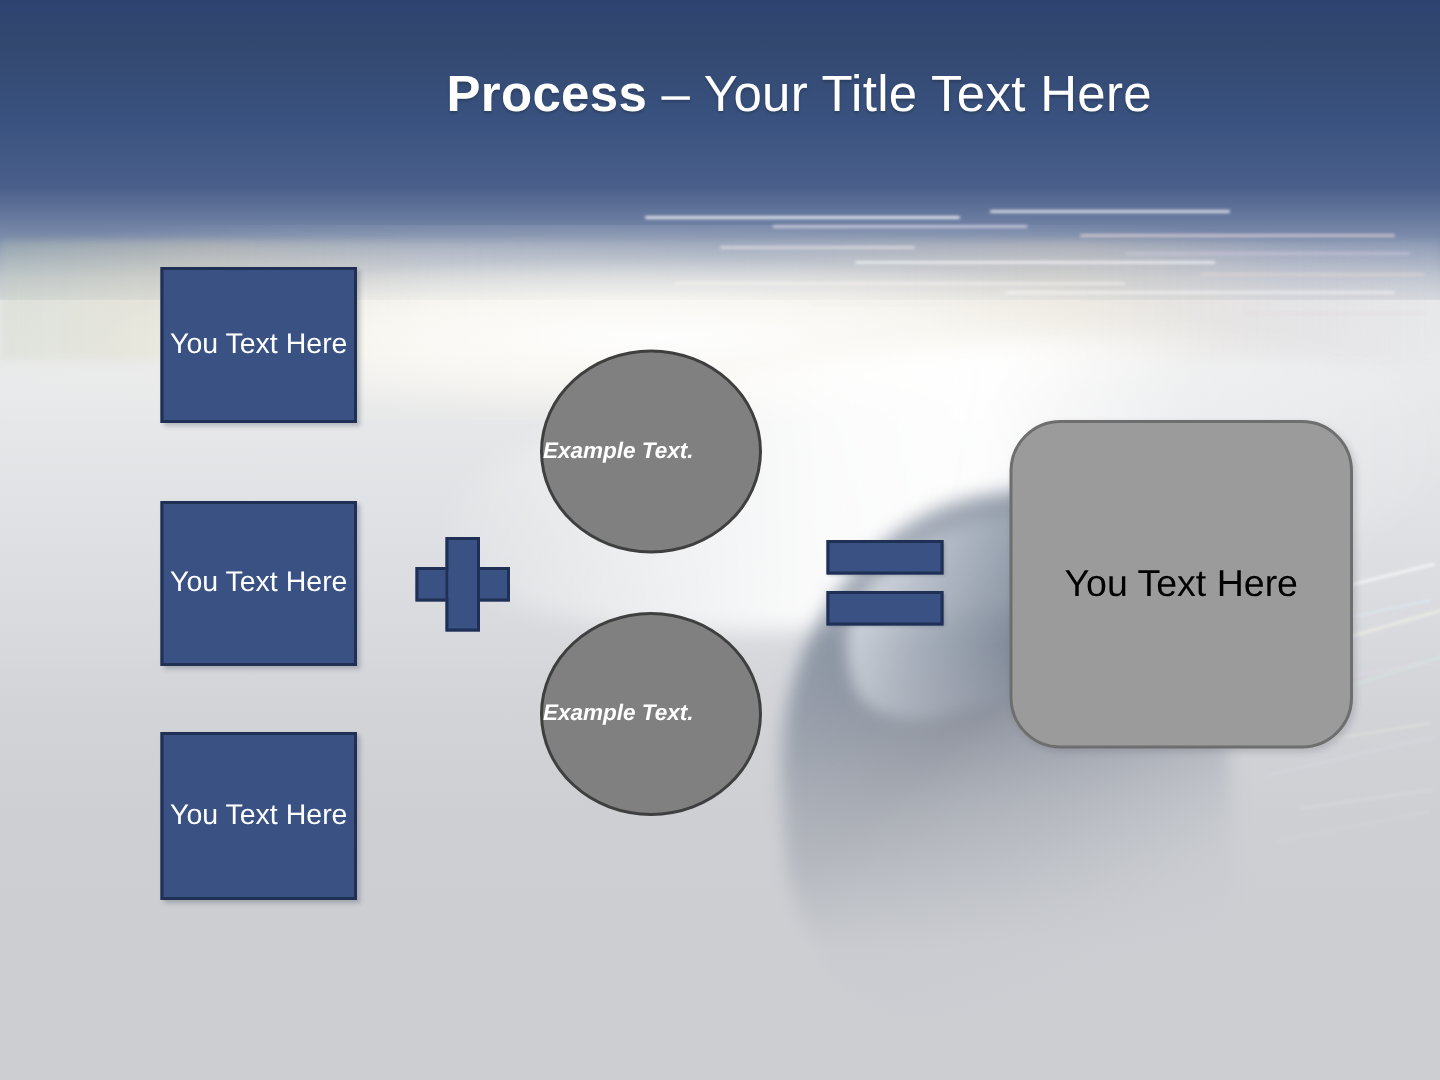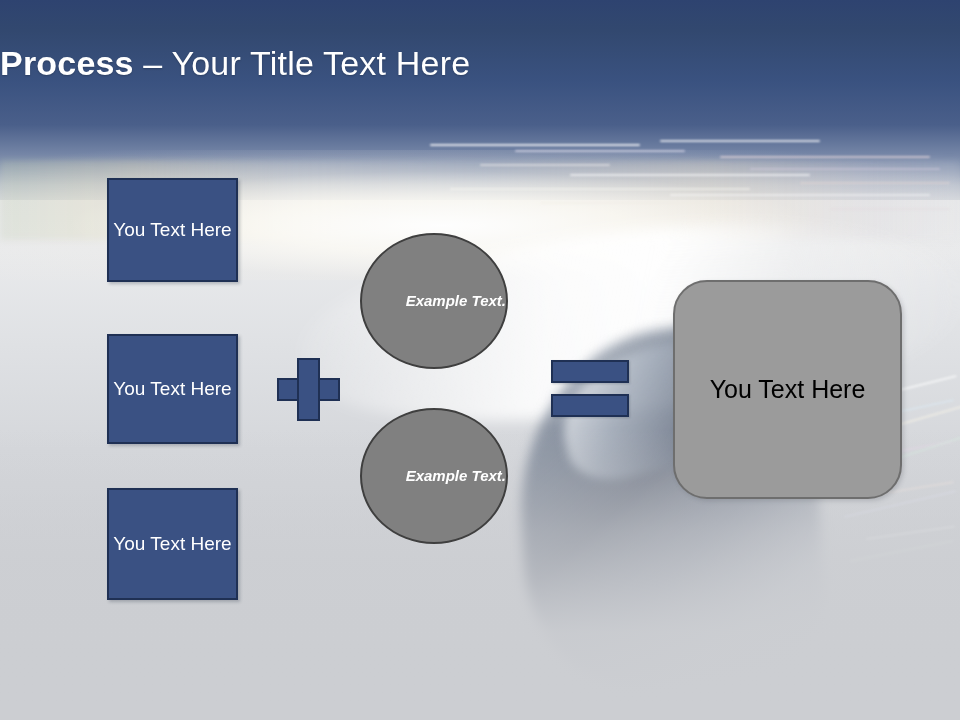--- a/index.html
+++ b/index.html
@@ -153,21 +153,21 @@
       #ccced2 100%);
   }
 
   
   .title-bar {
     position: absolute;
     left: 0; top: 0;
     width: 768px; height: 128px;
     display: flex;
     align-items: center;
-    justify-content: flex-start;
+    justify-content: flex-end;
   }
   .title-text {
     color: #ffffff;
     font-size: 34px;
     line-height: 1.1;
     letter-spacing: 0.2px;
     white-space: nowrap;
     text-shadow: 0 1px 2px rgba(0,0,0,0.22);
   }
   .title-strong { font-weight: bold; }
@@ -217,21 +217,21 @@
 
   
   .gray-circle {
     position: absolute;
     border-radius: 50%;
     background: #808080;
     border: 2px solid #3f3f3f;
     box-sizing: border-box;
     display: flex;
     align-items: center;
-    justify-content: flex-end;
+    justify-content: flex-start;
     text-align: center;
     color: #ffffff;
     font-size: 15px;
     font-weight: bold;
     font-style: italic;
     line-height: 1.5;
   }
   .circle-1 { left: 360px; top: 233px; width: 148px; height: 136px; }
   .circle-2 { left: 360px; top: 408px; width: 148px; height: 136px; }
 

